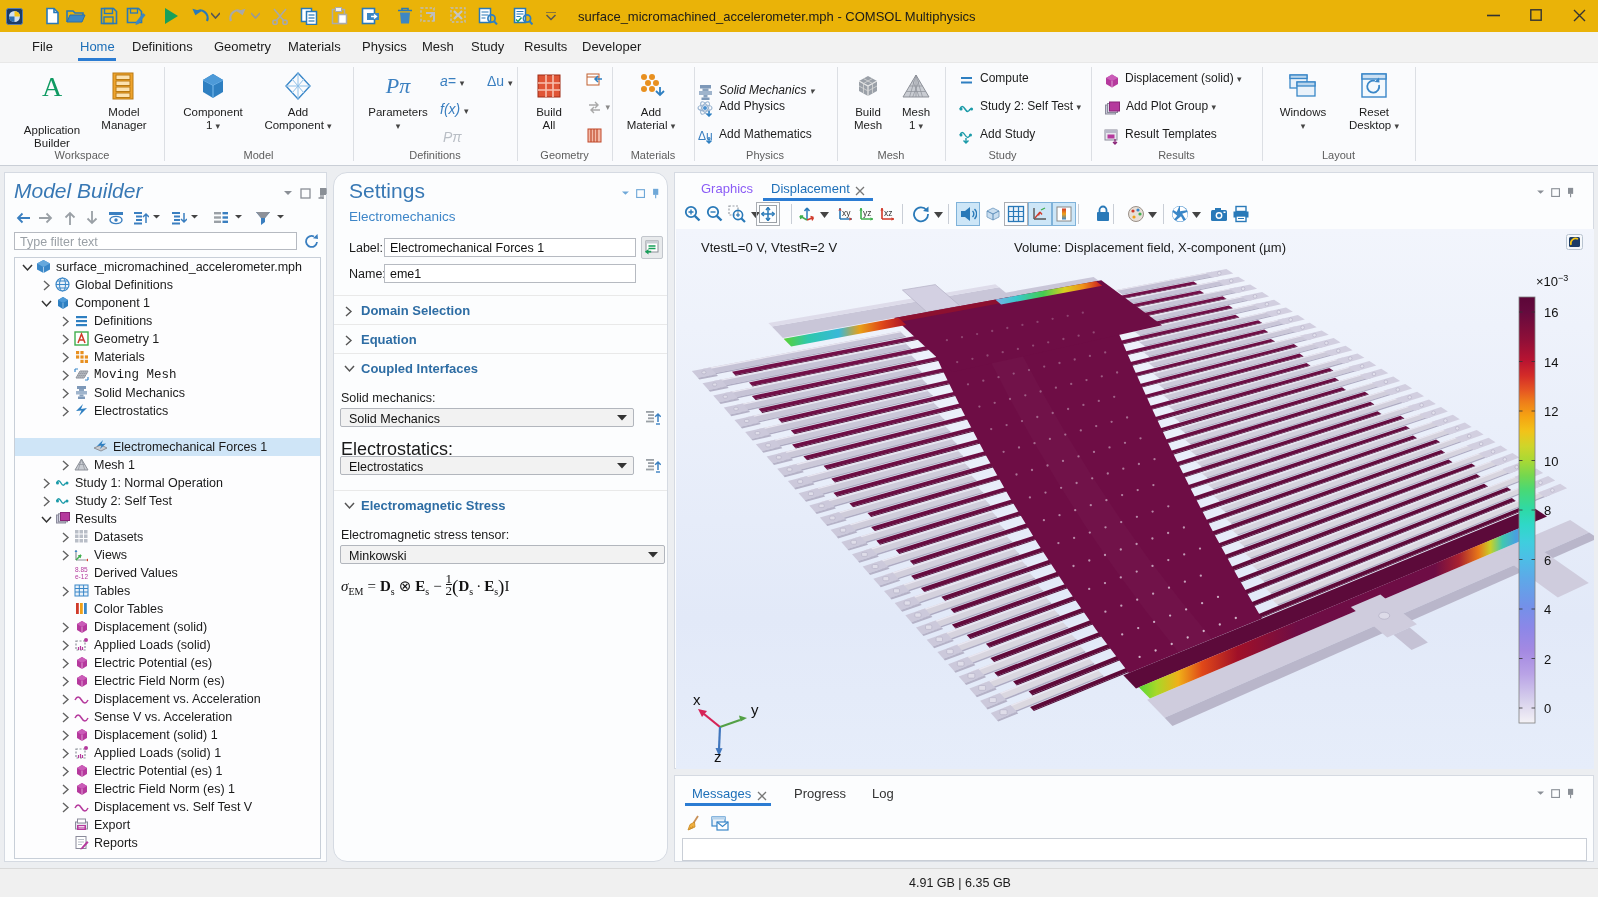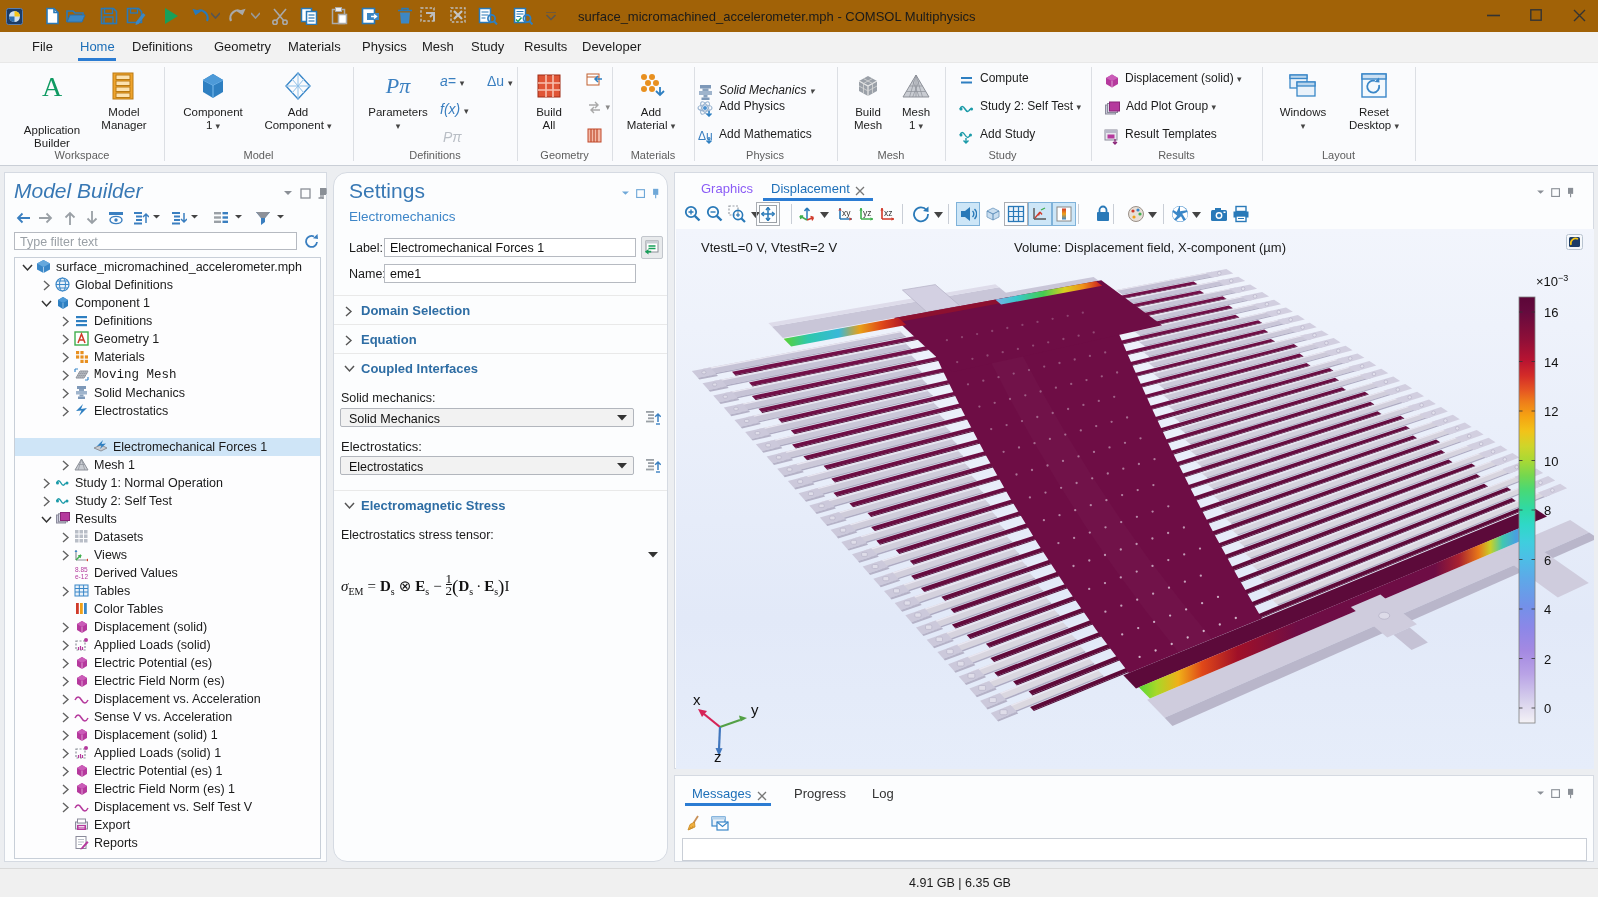--- a/index.html
+++ b/index.html
@@ -1,16 +1,16 @@
 <!DOCTYPE html>
 <html><head><meta charset="utf-8"><style>
 *{margin:0;padding:0;box-sizing:border-box;}
 html,body{width:1598px;height:897px;overflow:hidden;font-family:"Liberation Sans",sans-serif;background:#eceef1;position:relative;}
 .abs{position:absolute;}
-#titlebar{left:0;top:0;width:1598px;height:32px;background:#a16207;}
+#titlebar{left:0;top:0;width:1598px;height:32px;background:#eab308;}
 #menubar{left:0;top:32px;width:1598px;height:30px;background:#f2f2f2;}
 .menuitem{position:absolute;top:7px;font-size:13px;color:#1c1c1c;}
 #ribbon{left:0;top:62px;width:1598px;height:104px;background:#fafbfd;border-top:1px solid #e8e8e8;border-bottom:1px solid #c9ced6;}
 .rsep{position:absolute;top:4px;height:94px;width:1px;background:#dcdfe4;}
 .rlabel{position:absolute;top:86px;font-size:11px;color:#5d5d5d;text-align:center;}
 .bigbtn{position:absolute;text-align:center;font-size:11.5px;color:#1c1c1c;line-height:13px;}
 .smallbtn{position:absolute;font-size:12px;color:#1c1c1c;white-space:nowrap;}
 .panel{position:absolute;background:#fcfdfe;border:1px solid #d5dae2;}
 .ptitle{position:absolute;font-size:21px;color:#3878b4;}
 #mbtree{position:absolute;left:9px;top:84px;width:307px;height:602px;border:1px solid #c8cfd8;background:#fdfdfe;overflow:hidden;}
@@ -790,41 +790,42 @@
     <svg class="icon" style="left:312px;top:237px" width="15" height="15" viewBox="0 0 15 15">
       <g fill="#9aa0a6">
         <rect x="0" y="1" width="8" height="1.8"></rect>
         <rect x="2" y="4.2" width="6" height="1.8"></rect>
         <rect x="2" y="7.4" width="6" height="1.8"></rect>
         <rect x="0" y="10.6" width="8" height="1.8"></rect>
       </g>
       <path d="M12 12 V4 m-2.8 2.8 L12 4 l2.8 2.8" stroke="#3a7fc0" stroke-width="1.5" fill="none"></path>
       <path d="M10 14 h4" stroke="#3a7fc0" stroke-width="1.4"></path>
     </svg>
-    <div class="abs" style="left:7px;top:266px;font-size:13px;color:#1a1a1a;">Electrostatics:</div>
+    <div class="abs" style="left:7px;top:266px;font-size:18px;color:#1a1a1a;">Electrostatics:</div>
     <div class="dd" style="left:6px;top:283px;width:294px;height:19px;">Electrostatics</div>
     <svg class="icon" style="left:283px;top:290px" width="10" height="6" viewBox="0 0 10 6">
       <path d="M0 0 L5 5.5 L10 0 Z" fill="#333"></path>
     </svg>
     <svg class="icon" style="left:312px;top:285px" width="15" height="15" viewBox="0 0 15 15">
       <g fill="#9aa0a6">
         <rect x="0" y="1" width="8" height="1.8"></rect>
         <rect x="2" y="4.2" width="6" height="1.8"></rect>
         <rect x="2" y="7.4" width="6" height="1.8"></rect>
         <rect x="0" y="10.6" width="8" height="1.8"></rect>
       </g>
       <path d="M12 12 V4 m-2.8 2.8 L12 4 l2.8 2.8" stroke="#3a7fc0" stroke-width="1.5" fill="none"></path>
       <path d="M10 14 h4" stroke="#3a7fc0" stroke-width="1.4"></path>
     </svg>
     <div class="seph" style="top:317px"></div>
     <svg class="icon" style="left:10px;top:328px" width="11" height="9" viewBox="0 0 11 9">
       <path d="M1 2 L5.5 7 L10 2" fill="none" stroke="#555" stroke-width="1.5"></path>
     </svg>
     <div class="abs sect" style="left:27px;top:325px;">Electromagnetic Stress</div>
-    <div class="abs" style="left:7px;top:355px;font-size:12.5px;color:#1a1a1a;">Electrostatics stress tensor:</div>
+    <div class="abs" style="left:7px;top:355px;font-size:12.5px;color:#1a1a1a;">Electromagnetic stress tensor:</div>
+    <div class="dd" style="left:6px;top:372px;width:325px;height:19px;">Minkowski</div>
     <svg class="icon" style="left:314px;top:379px" width="10" height="6" viewBox="0 0 10 6">
       <path d="M0 0 L5 5.5 L10 0 Z" fill="#333"></path>
     </svg>
     <div class="abs" style="left:7px;top:400px;width:300px;height:30px;font-family:'Liberation Serif',serif;font-size:15px;color:#111;"><span style="font-style:italic;">σ</span><sub style="font-size:10px;">EM</sub><span style="padding:0 4px;">=</span><b>D</b><sub style="font-size:10px;">s</sub><span style="padding:0 4px;">⊗</span><b>E</b><sub style="font-size:10px;">s</sub><span style="padding:0 4px;">−</span><span style="display:inline-block;vertical-align:-4px;text-align:center;line-height:11px;font-size:13px;">1<br><span style="display:block;border-top:1px solid #111;">2</span></span><span style="font-size:19px;vertical-align:-2px;">(</span><b>D</b><sub style="font-size:10px;">s</sub><span style="padding:0 3px;">·</span><b>E</b><sub style="font-size:10px;">s</sub><span style="font-size:19px;vertical-align:-2px;">)</span>I</div>
   </div>
 <div class="panel" style="left:674px;top:172px;width:920px;height:597px;">
     <div class="gtab" style="left:26px;color:#8b5cf6;">Graphics</div>
     <div class="gtab" style="left:96px;color:#1d6fb8;">Displacement</div>
     <svg class="icon" style="left:180px;top:13px" width="10" height="10" viewBox="0 0 10 10">
       <path d="M1 1 L9 9 M9 1 L1 9" stroke="#777" stroke-width="1.3"></path>

